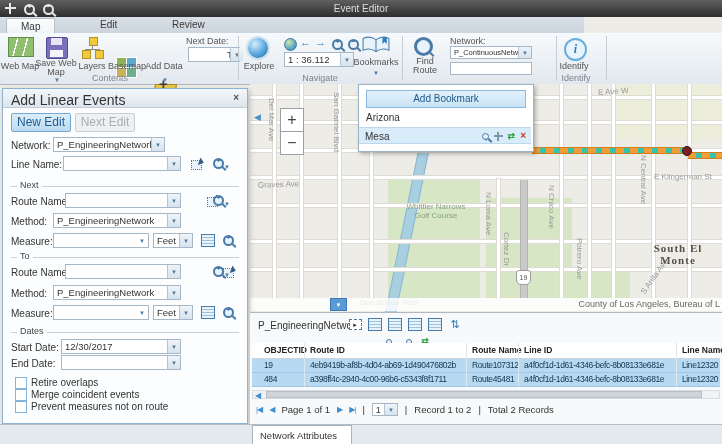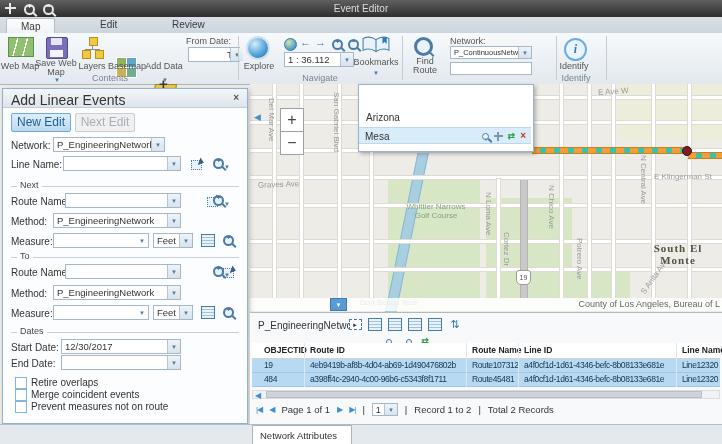--- a/index.html
+++ b/index.html
@@ -13,21 +13,21 @@
   .panicon{position:relative;width:11px;height:11px;}
   .panicon::before{content:"";position:absolute;left:0;top:4px;width:11px;height:2px;background:#e8e8e8;}
   .panicon::after{content:"";position:absolute;left:4px;top:0;width:2px;height:11px;background:#e8e8e8;}
   .mag{display:inline-block;width:7px;height:7px;border:2px solid #4a7ba6;border-radius:50%;position:relative;background:#eaf3fb;}
   .mag::after{content:"";position:absolute;width:2px;height:5px;background:inherit;background:#4a7ba6;transform:rotate(-45deg);right:-3px;bottom:-4px;}
   .mag.white{border-color:#e8e8e8;background:transparent;}
   .mag.white::after{background:#e8e8e8;}
   .mag .pm{position:absolute;left:0px;top:-4px;width:7px;text-align:center;font-size:8px;font-weight:bold;color:#4a7ba6;}
   .mag.white .pm{color:#e8e8e8;}
   
-  #tabrow{left:0;top:17px;width:722px;height:16px;background:linear-gradient(#d9e0e7,#ccd5dd);border-bottom:1px solid #b9c2ca;}
+  #tabrow{left:0;top:17px;width:584px;height:16px;background:linear-gradient(#d9e0e7,#ccd5dd);border-bottom:1px solid #b9c2ca;}
   .rtab{position:absolute;top:0;height:16px;line-height:16px;padding:0 14px;font-size:10px;color:#3a3a3a;}
   .rtab.active{background:linear-gradient(#fdfdfd,#eef2f5);border:1px solid #b6bec6;border-bottom:none;top:1px;height:16px;border-radius:2px 2px 0 0;}
   
   #ribbon{left:0;top:33px;width:722px;height:51px;background:linear-gradient(#f7fafc,#e2e8ee);border-bottom:1px solid #aeb6bf;}
   .divider{position:absolute;top:3px;width:1px;height:44px;background:#c5ccd3;}
   .rlabel{position:absolute;font-size:9px;color:#555;text-align:center;}
   .glabel{position:absolute;font-size:9px;color:#7a848e;text-align:center;}
   .dd{width:12px;height:100%;background:linear-gradient(#eef4f9,#d6e3ee);border-left:1px solid #b4c4d2;
       color:#5a7a96;font-size:6px;display:flex;align-items:center;justify-content:center;flex:none;}
   .combo{position:absolute;height:15px;background:#fff;border:1px solid #a6b8c7;display:flex;align-items:center;font-size:9.5px;color:#333;box-sizing:border-box;}
@@ -172,21 +172,21 @@
     </div>
     <div class="rlabel" style="left:104px;top:28px;width:46px;">Basemap</div>
 
     <div class="abs adddata" style="left:152px;top:5px;">
       <div class="poly"></div>
         <div class="plus">+</div>
     </div>
     <div class="rlabel" style="left:142px;top:28px;width:44px;">Add Data</div>
     <div class="abs ddv" style="left:162px;top:44px;">▼</div>
 
-    <div class="rlabel" style="left:186px;top:3px;width:60px;text-align:left;">From Date:</div>
+    <div class="rlabel" style="left:186px;top:3px;width:60px;text-align:left;">Next Date:</div>
     <div class="combo" style="left:188px;top:14px;width:52px;padding-left:35px;">
       <span class="val">Today</span>
         <span class="dd">▼</span>
     </div>
     <div class="glabel" style="left:70px;top:40px;width:80px;">Contents</div>
     <div class="divider" style="left:238px;"></div>
 
     
     <div class="abs explore-ico" style="left:248px;top:5px;"></div>
     <div class="rlabel" style="left:240px;top:28px;width:38px;">Explore</div>
@@ -283,20 +283,21 @@
     <div class="shield" style="left:266px;top:186px;">19</div>
 
     <div class="mapzoom" style="left:30px;top:24px;">+</div>
     <div class="mapzoom" style="left:30px;top:47px;">−</div>
     <div class="abs" style="left:4px;top:28px;color:#4a90c4;font-size:9px;">◀</div>
     <div id="attribution">County of Los Angeles, Bureau of L</div>
     <div class="abs" style="left:80px;top:214px;width:17px;height:13px;background:#5b9bd5;color:#fff;font-size:6px;text-align:center;line-height:13px;border:1px solid #3d7ab2;box-sizing:border-box;">▼</div>
   </div>
 
   <div id="bmpopup" class="abs">
+    <div id="bm-add">Add Bookmark</div>
     <div class="bm-row" style="top:24px;">Arizona</div>
     <div class="bm-row sel" style="top:42px;">
       <span>Mesa</span>
       <span class="bm-icons">
         <span class="mag" style="width:5px;height:5px;border-width:1.5px;">
             <span class="pm" style="font-size:6px;top:-3px;">+</span>
           </span>
         <span class="mini-move"></span>
         <span class="refr">⇄</span>
         <span class="redx">×</span>

